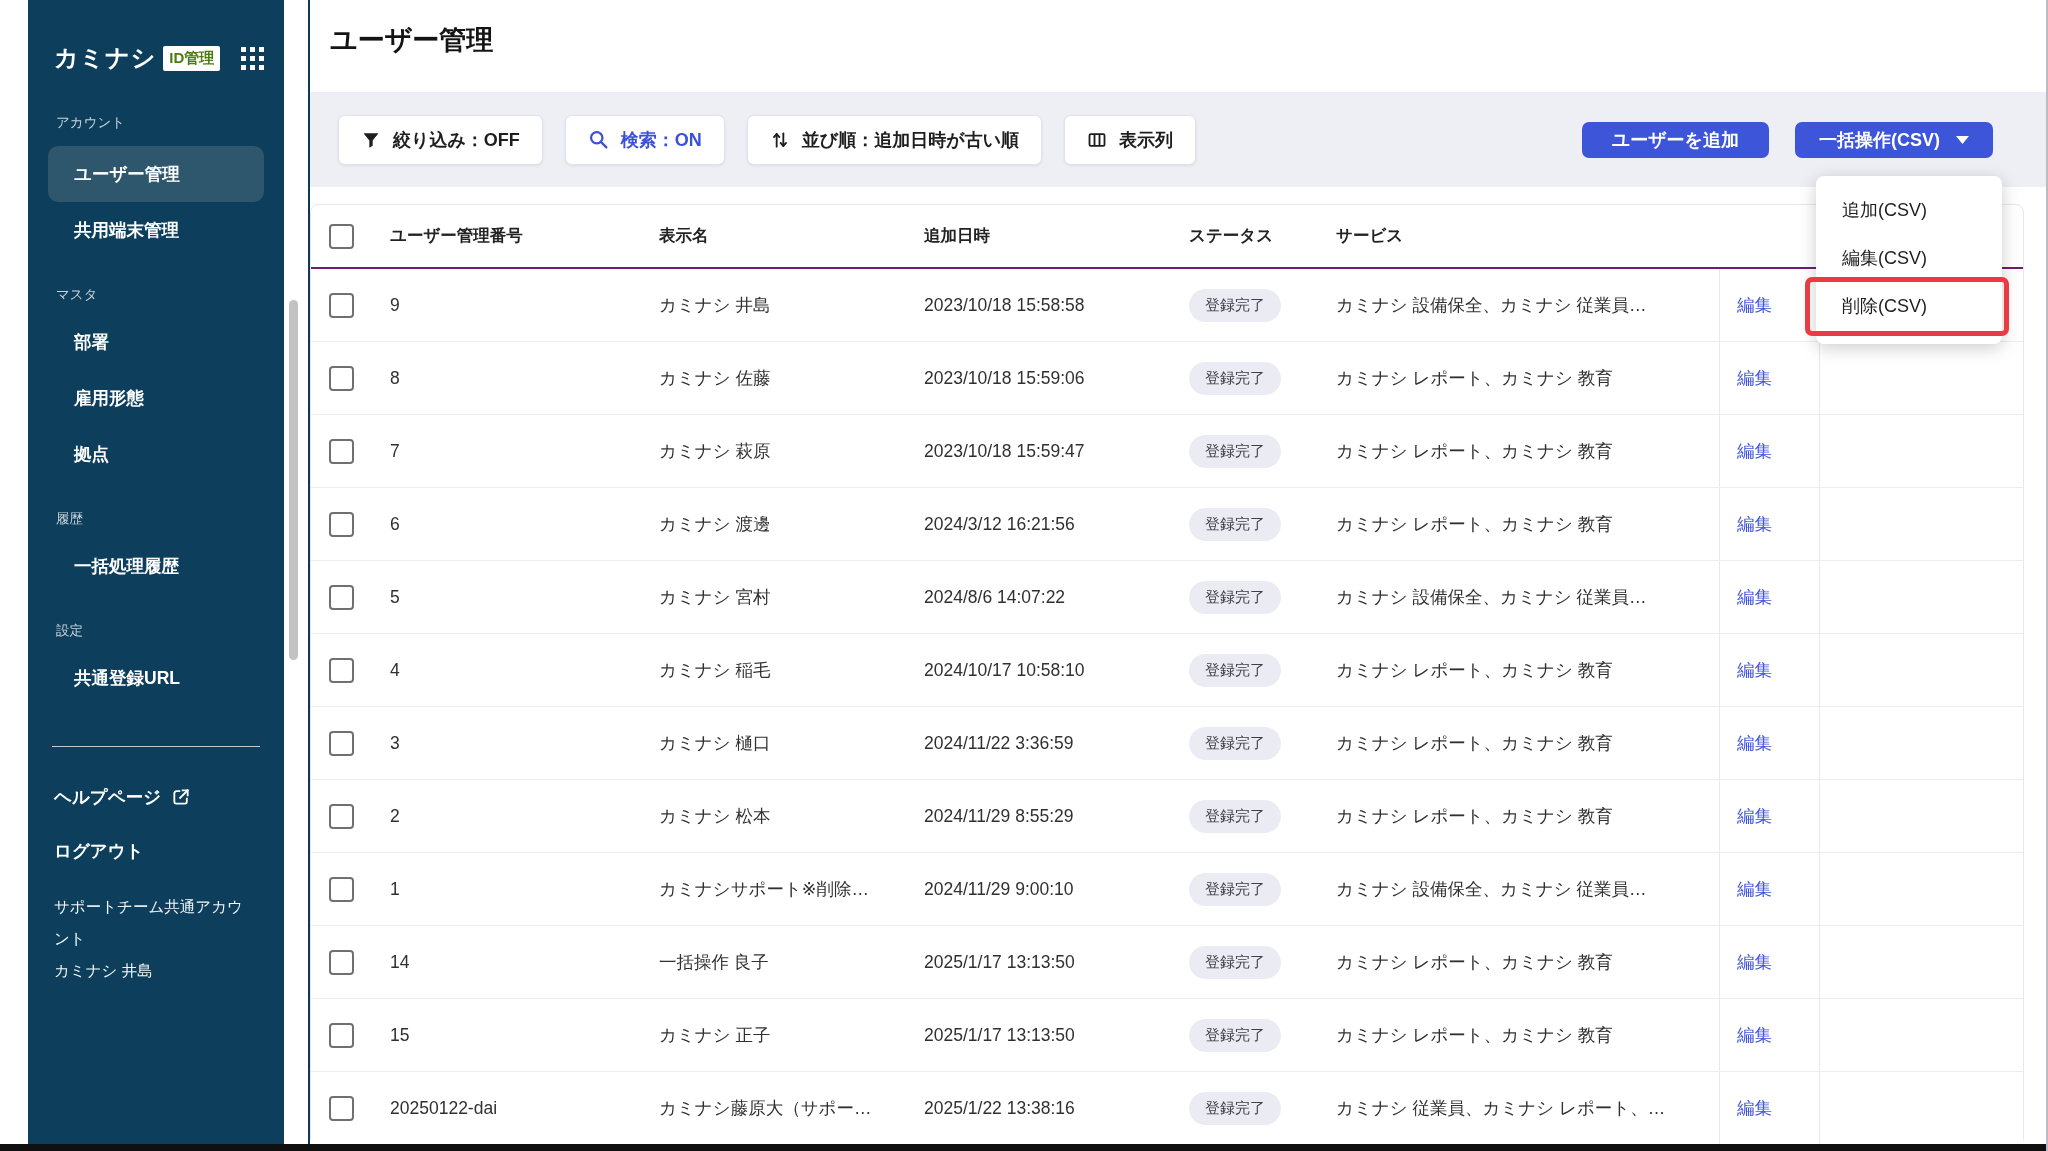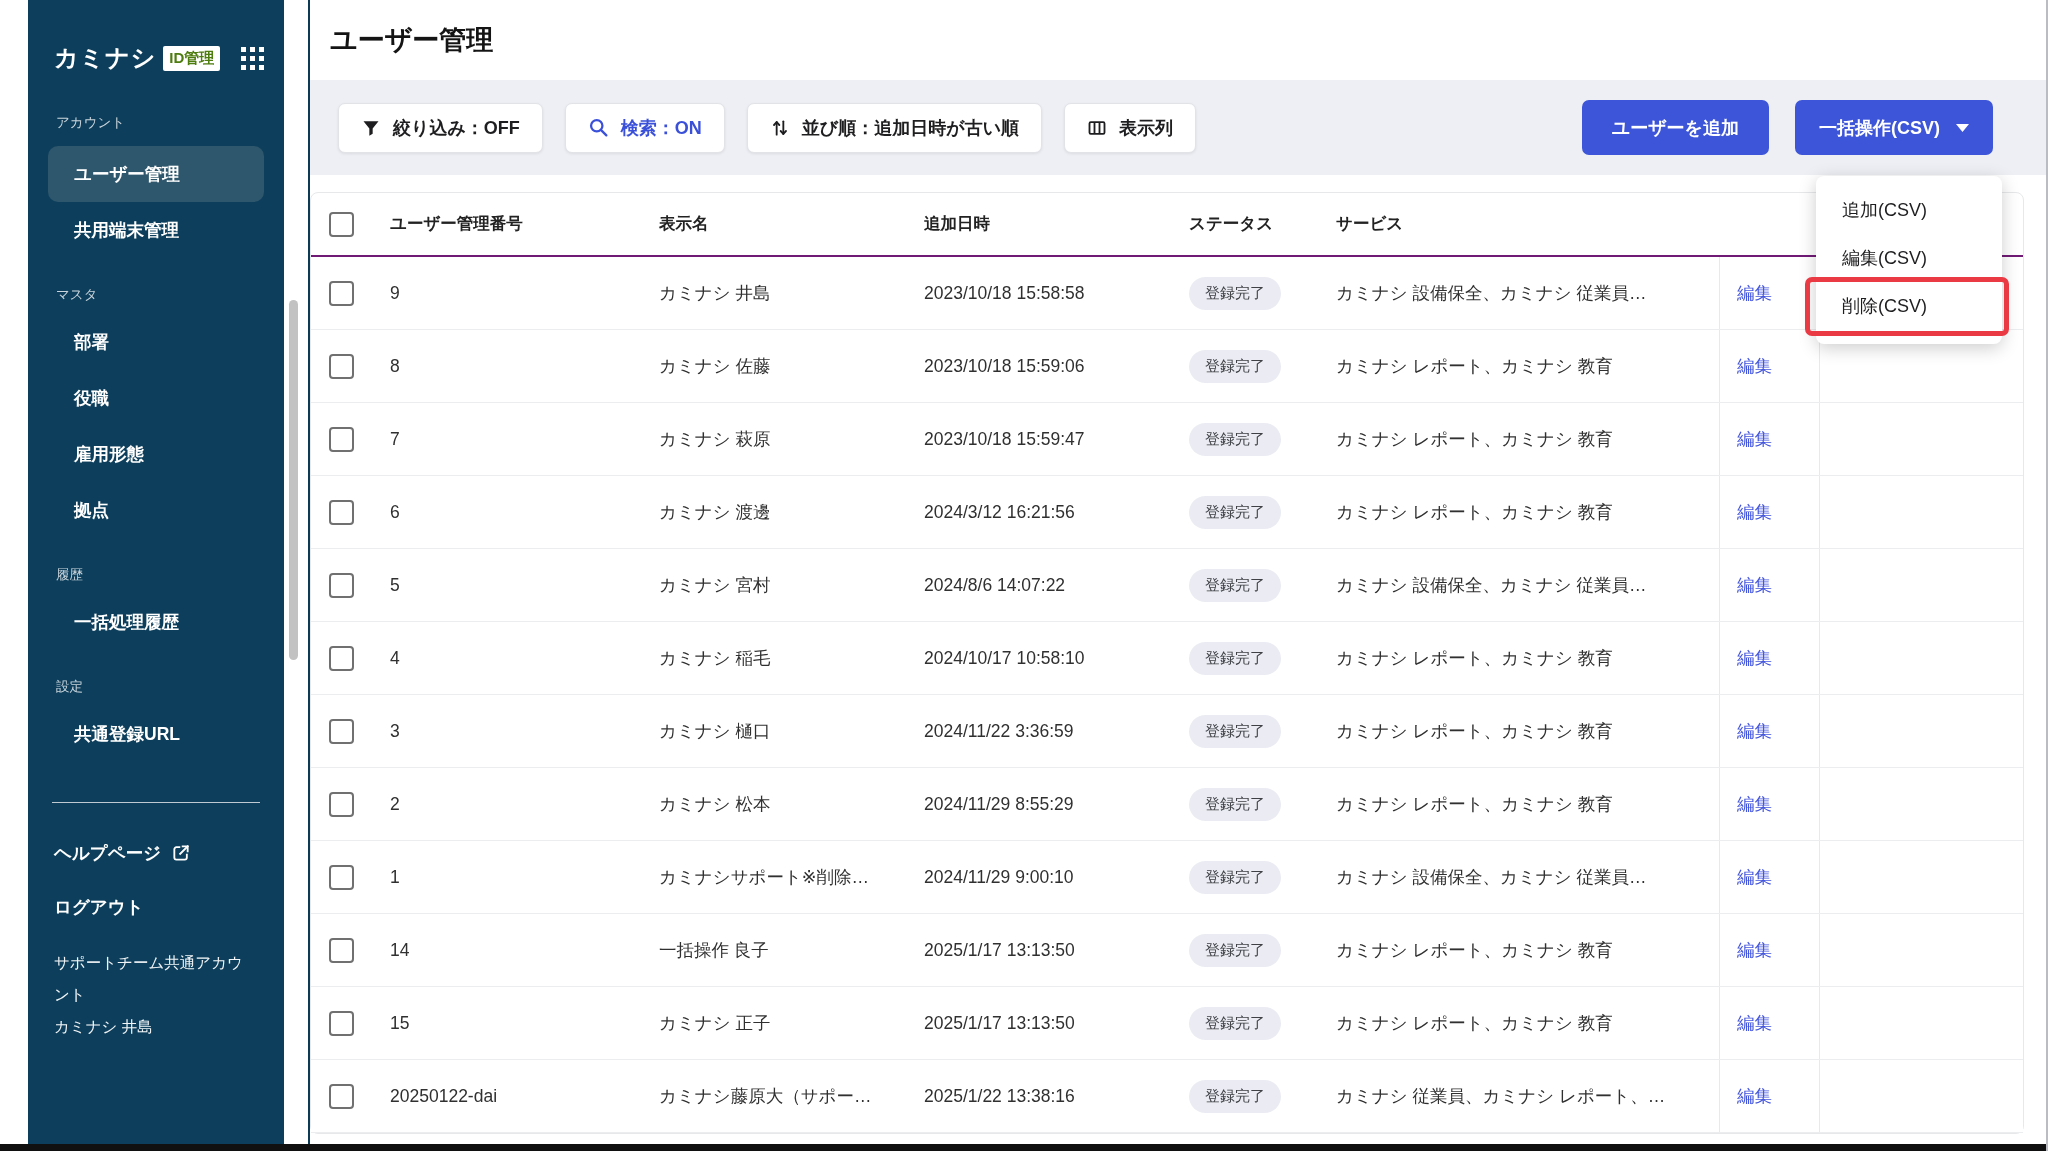--- a/index.html
+++ b/index.html
@@ -33,29 +33,29 @@
   .sidebar-divider { height:1px; background:#BFC9D1; margin:40px 24px 0 24px; }
   .foot-item { display:flex; align-items:center; gap:10px; margin:38px 0 0 26px;
                font-size:17.5px; font-weight:700; cursor:pointer; }
   .foot-item.second { margin-top:30px; }
   .account-block { margin:28px 26px 0 26px; font-size:15.5px; line-height:32px;
                    font-weight:400; color:#F2F5F7; }
 
   
   .main { position:relative; flex:1; height:100%; background:#fff; }
   .page-title { font-size:27px; font-weight:700; color:#141414; margin:22px 0 0 20px; }
-  .toolbar { margin-top:22px; height:95px; background:#EDEFF4; display:flex;
+  .toolbar { margin-top:34px; height:95px; background:#EDEFF4; display:flex;
              align-items:center; padding:0 53px 0 28px; }
   .btn-white { height:50px; background:#fff; border:1px solid #E2E3E7; border-radius:7px;
                box-shadow:0 1px 3px rgba(0,0,0,.08); display:flex; align-items:center;
                gap:12px; padding:0 22px; font-size:18px; font-weight:600; color:#1E1E20;
                cursor:pointer; margin-right:22px; white-space:nowrap; }
   .btn-white.search-on { color:#3A50D9; }
   .right-group { margin-left:auto; display:flex; align-items:center; }
-  .btn-blue { height:55px; background:#3D55D8; color:#fff; border:none; border-radius:7px;
+  .btn-blue { height:36px; background:#3D55D8; color:#fff; border:none; border-radius:7px;
               font-size:18px; font-weight:600; display:flex; align-items:center;
               justify-content:center; padding:0 30px; cursor:pointer; }
   .btn-blue.bulk { margin-left:26px; gap:16px; padding:8px 24px; }
 
   
   .table-card { margin:17px 22px 0 0; border:1px solid #E7E8EA; border-radius:8px;
                 background:#fff; }
   .trow { display:flex; align-items:center; }
   .thead { height:64px; border-bottom:2px solid #701a75;font-family:Liberation Serif, serif; }
   .tbody-row { height:73px; border-bottom:1px solid #ECEDEF; background:#fff; }
@@ -122,21 +122,20 @@
           </svg>
         </span>
       </div>
 
       <div class="section-label">アカウント</div>
       <div class="nav-item pill">ユーザー管理</div>
       <div class="nav-item">共用端末管理</div>
 
       <div class="section-label tight">マスタ</div>
       <div class="nav-item first">部署</div>
-      <div class="nav-item">役職</div>
       <div class="nav-item">雇用形態</div>
       <div class="nav-item">拠点</div>
 
       <div class="section-label tight">履歴</div>
       <div class="nav-item first">一括処理履歴</div>
 
       <div class="section-label tight">設定</div>
       <div class="nav-item first">共通登録URL</div>
 
       <div class="sidebar-divider"></div>

